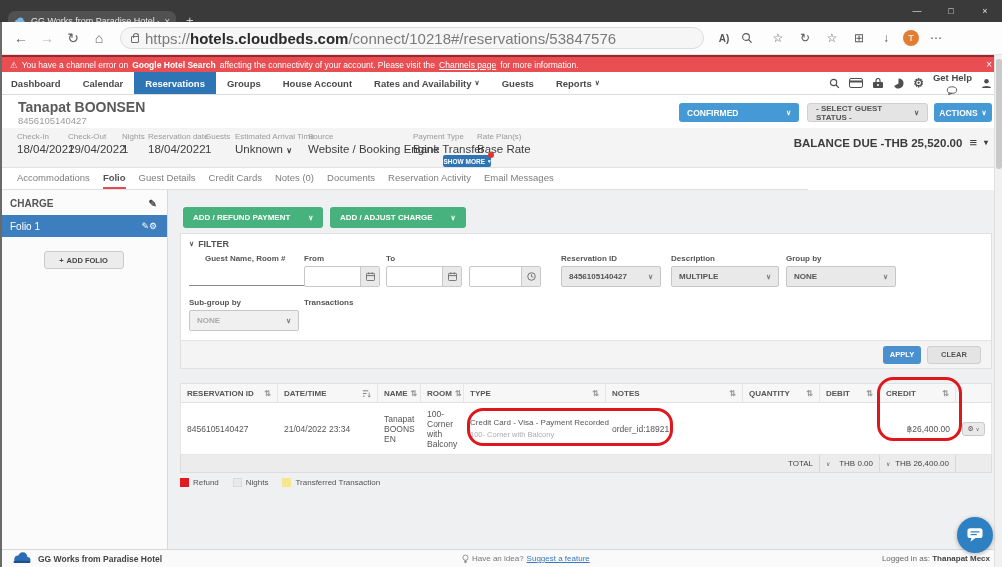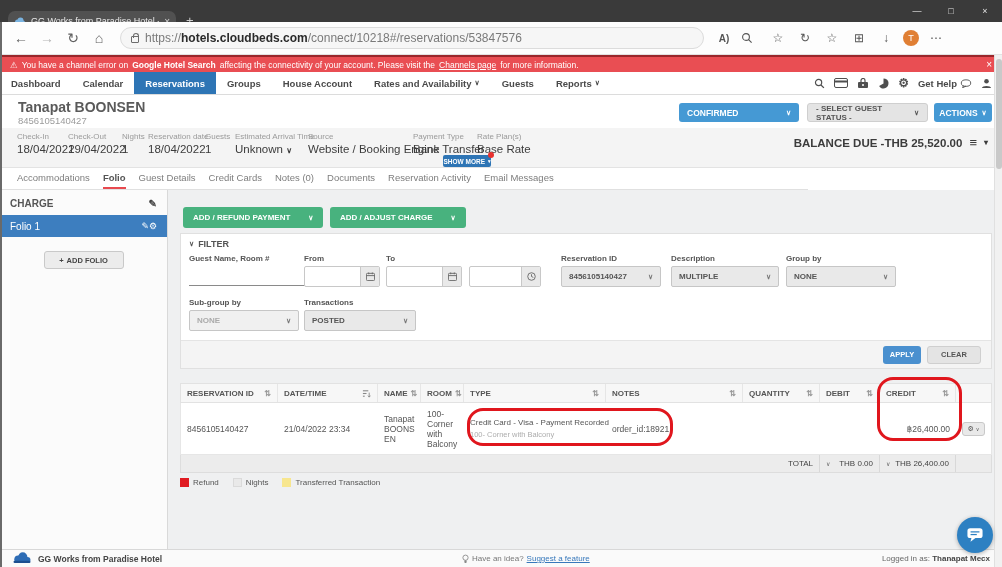--- a/index.html
+++ b/index.html
@@ -23,42 +23,42 @@
 
   .toolbar { left:0; top:22px; width:1002px; height:33px; background:#fdfdfd; border-bottom:1px solid #e2e2e2;
              display:flex; align-items:center; padding:0 8px; }
   .navbtn { width:26px; text-align:center; font-size:14px; color:#5f5f5f; }
   .navbtn.dim { color:#b5b5b5; }
   .urlbar { flex:0 0 584px; height:22px; margin-left:8px; background:#f6f6f6; border:1px solid #dcdcdc;
             border-radius:11px; display:flex; align-items:center; padding:0 10px; gap:6px; }
   .lock { width:8px; height:7px; border:1px solid #6c6c6c; border-radius:1px; position:relative; margin-top:3px; }
   .lock:before { content:""; position:absolute; left:1px; top:-4px; width:4px; height:4px;
                  border:1px solid #6c6c6c; border-bottom:none; border-radius:3px 3px 0 0; }
-  .url { font-size:12px; color:#7a7a7a; white-space:nowrap; }
+  .url { font-size:15px; color:#7a7a7a; white-space:nowrap; }
   .url b { color:#2b2b2b; }
   .tool-icons { display:flex; align-items:center; margin-left:10px; gap:7px; }
   .ticon { font-size:12px; color:#555; width:20px; text-align:center; }
   .avatar { width:16px; height:16px; border-radius:50%; background:#e07f34; color:#fff; font-size:9px;
             display:flex; align-items:center; justify-content:center; }
 
   
   .alert { left:0; top:55px; width:1002px; height:17px; background:#e94e53; border-top:2px solid #99272b;
            color:#fff; font-size:8.5px; display:flex; align-items:center; padding:0 10px; gap:4px; }
   .alert a { color:#fff; text-decoration:underline; }
   .alert .close { margin-left:auto; font-size:10px; color:#fff; }
 
   
   .appnav { left:0; top:72px; width:1002px; height:23px; background:#fff; border-bottom:1px solid #dcdcdc;
             display:flex; align-items:stretch; font-size:9.5px; font-weight:bold; color:#4a4a4a; }
   .appnav .item { display:flex; align-items:center; padding:0 11px; white-space:nowrap; }
   .appnav .item.active { background:#2e75b5; color:#fff; }
   .appnav .caret { font-size:7px; margin-left:3px; }
   .appnav-right { margin-left:auto; display:flex; align-items:center; gap:9px; padding-right:10px; }
   .appnav-right .aicon { color:#4f4f4f; display:flex; align-items:center; }
-  .gethelp { font-size:9.5px; font-weight:bold; color:#4a4a4a; display:flex; align-items:center; gap:3px; }
+  .gethelp { font-size:9.5px; font-weight:bold; color:#4a4a4a; display:flex; align-items:center; gap:3px;flex-direction:column; }
 
   
   .guesthdr { left:0; top:95px; width:1002px; height:33px; background:#fff; }
   .gname { position:absolute; left:18px; top:4px; font-size:14px; font-weight:bold; color:#5a5a5a; }
   .gid { position:absolute; left:18px; top:20px; font-size:9.5px; color:#9b9b9b; }
   .btn { display:inline-flex; align-items:center; justify-content:center; border-radius:3px; font-weight:bold; cursor:pointer; }
   .btn-blue { background:#4599d4; color:#fff; }
   .btn-grey { background:#e4e4e4; color:#555; border:1px solid #cfcfcf; }
   .status-btn { position:absolute; left:679px; top:8px; width:120px; height:19px; font-size:8.5px; justify-content:space-between; padding:0 8px; }
   .gstatus { position:absolute; left:807px; top:8px; width:121px; height:19px; font-size:8px; justify-content:space-between; padding:0 8px; }
@@ -400,21 +400,21 @@
       <div class="greenbtn gb2">
         <span>ADD / ADJUST CHARGE</span>
         <span class="bcaret">∨</span>
       </div>
 
       <div class="panel">
         <div class="panel-title">
           <span class="bcaret">∨</span>
           <span>FILTER</span>
         </div>
-        <div class="flabel" style="left:8px;top:20px">Guest Name, Room #</div>
+        <div class="flabel" style="left:24px;top:20px">Guest Name, Room #</div>
         <div class="underline-input" style="left:8px;top:32px;width:165px"></div>
         <div class="flabel" style="left:123px;top:20px">From</div>
         <div class="dateinput" style="left:123px;top:32px;width:76px">
           <span class="box"></span>
             <span class="icn">
               <svg width="9" height="9" viewBox="0 0 10 10">
                 <rect x="0.5" y="1.5" width="9" height="8" rx="1" fill="none" stroke="#666" stroke-width="1"></rect>
                 <line x1="3" y1="0.5" x2="3" y2="2.5" stroke="#666"></line>
                 <line x1="7" y1="0.5" x2="7" y2="2.5" stroke="#666"></line>
                 <line x1="0.5" y1="4" x2="9.5" y2="4" stroke="#666"></line>
@@ -456,24 +456,20 @@
         <div class="select" style="left:605px;top:32px;width:110px">
           <span>NONE</span>
           <span class="bcaret">∨</span>
         </div>
         <div class="flabel" style="left:8px;top:64px">Sub-group by</div>
         <div class="select disabled" style="left:8px;top:76px;width:110px">
           <span>NONE</span>
           <span class="bcaret">∨</span>
         </div>
         <div class="flabel" style="left:123px;top:64px">Transactions</div>
-        <div class="select" style="left:123px;top:76px;width:112px">
-          <span>POSTED</span>
-          <span class="bcaret">∨</span>
-        </div>
         <div class="panel-foot">
           <span class="btn btn-blue applybtn">APPLY</span>
           <span class="btn btn-grey clearbtn">CLEAR</span>
         </div>
       </div>
 
       <div class="tbl">
         <div class="tbl-head">
           <div class="th c0">
               <span>RESERVATION ID</span>

